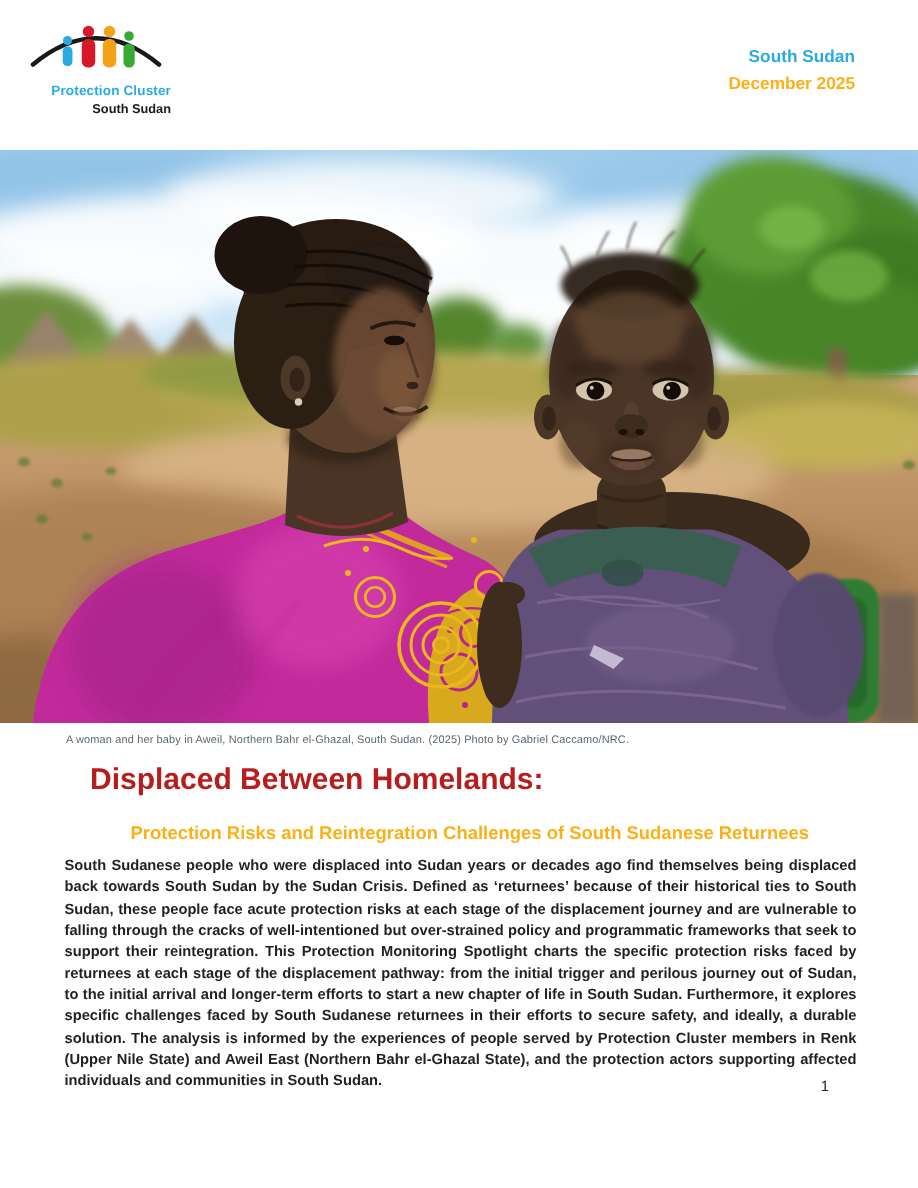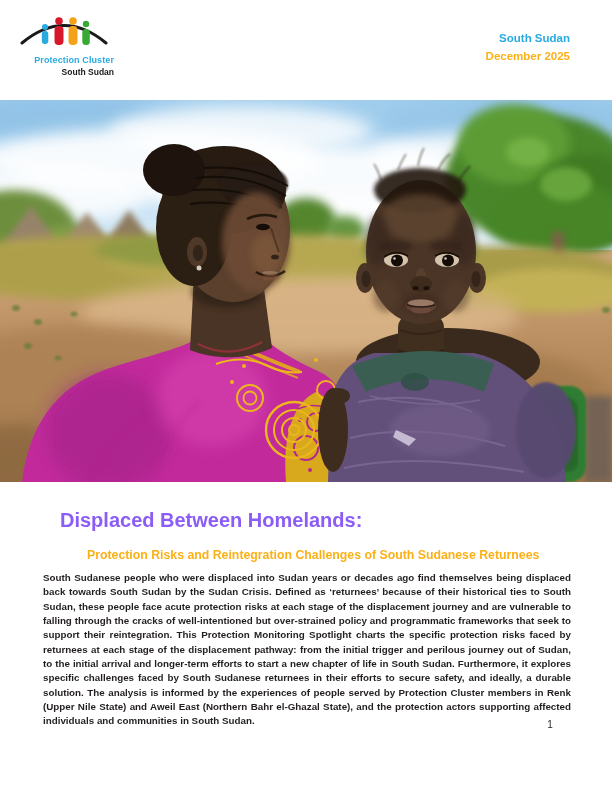--- a/index.html
+++ b/index.html
@@ -14,21 +14,21 @@
   .logo-title { color:#29ABE2; font-weight:bold; font-size:9px; letter-spacing:.1px; margin-top:1px; }
   .logo-subtitle { color:#1a1a1a; font-weight:bold; font-size:8.5px; margin-top:2px; }
   .doc-title { position:absolute; right:42px; top:30px; text-align:right; font-weight:bold; font-size:11.5px; line-height:17.5px; }
   .doc-title .blue { color:#29ABE2; }
   .doc-title .orange { color:#FBB116; }
   
   .hero { position:absolute; left:0; top:100px; width:612px; height:382px; margin:0; }
   .hero svg { display:block; }
   .caption { position:absolute; left:44px; top:488px; font-size:7.3px; color:#5B6770; letter-spacing:.1px; }
   
-  .heading { position:absolute; left:60px; top:509px; margin:0; font-size:20px; color:#8b5cf6; font-weight:bold; }
+  .heading { position:absolute; left:60px; top:509px; margin:0; font-size:20px; color:#b91c1c; font-weight:bold; }
   .subheading { position:absolute; left:47px; top:548px; margin:0; font-size:12.3px; color:#FBB116; font-weight:bold;padding-left:40px; }
   .body-text { position:absolute; left:43px; top:571px; width:528px; margin:0; font-size:9.8px; line-height:14.35px; text-align:justify; color:#231F20;font-weight:bold; }
   .page-number { position:absolute; left:540px; top:719px; width:20px; text-align:center; font-size:10px; color:#231F20; }
 </style>
 </head>
 <body>
 
 <div class="page">
 
   <div class="logo">
@@ -265,20 +265,21 @@
         <path d="M 370 296 Q 430 310 480 300" stroke-width="1.5"></path>
       </g>
       <ellipse cx="440" cy="330" rx="50" ry="26" fill="#74618c" opacity=".6" filter="url(#b3)"></ellipse>
       <path d="M 396 330 l 20 9 l -7 7 l -16 -9 z" fill="#d3ccdf" opacity=".85"></path>
       <ellipse cx="546" cy="330" rx="30" ry="48" fill="#594871" opacity=".95" filter="url(#b1)"></ellipse>
       <ellipse cx="333" cy="330" rx="15" ry="42" fill="#3e2c1f"></ellipse>
       <ellipse cx="338" cy="296" rx="12" ry="8" fill="#3e2c1f"></ellipse>
     </svg>
   </figure>
 
+  <div class="caption">A woman and her baby in Aweil, Northern Bahr el-Ghazal, South Sudan. (2025) Photo by Gabriel Caccamo/NRC.</div>
 
   <h1 class="heading">Displaced Between Homelands:</h1>
   <h2 class="subheading">Protection Risks and Reintegration Challenges of South Sudanese Returnees</h2>
   <p class="body-text">South Sudanese people who were displaced into Sudan years or decades ago find themselves being displaced back towards South Sudan by the Sudan Crisis. Defined as ‘returnees’ because of their historical ties to South Sudan, these people face acute protection risks at each stage of the displacement journey and are vulnerable to falling through the cracks of well-intentioned but over-strained policy and programmatic frameworks that seek to support their reintegration. This Protection Monitoring Spotlight charts the specific protection risks faced by returnees at each stage of the displacement pathway: from the initial trigger and perilous journey out of Sudan, to the initial arrival and longer-term efforts to start a new chapter of life in South Sudan. Furthermore, it explores specific challenges faced by South Sudanese returnees in their efforts to secure safety, and ideally, a durable solution. The analysis is informed by the experiences of people served by Protection Cluster members in Renk (Upper Nile State) and Aweil East (Northern Bahr el-Ghazal State), and the protection actors supporting affected individuals and communities in South Sudan.</p>
 
   <div class="page-number">1</div>
 
 </div>
 
 </body></html>

